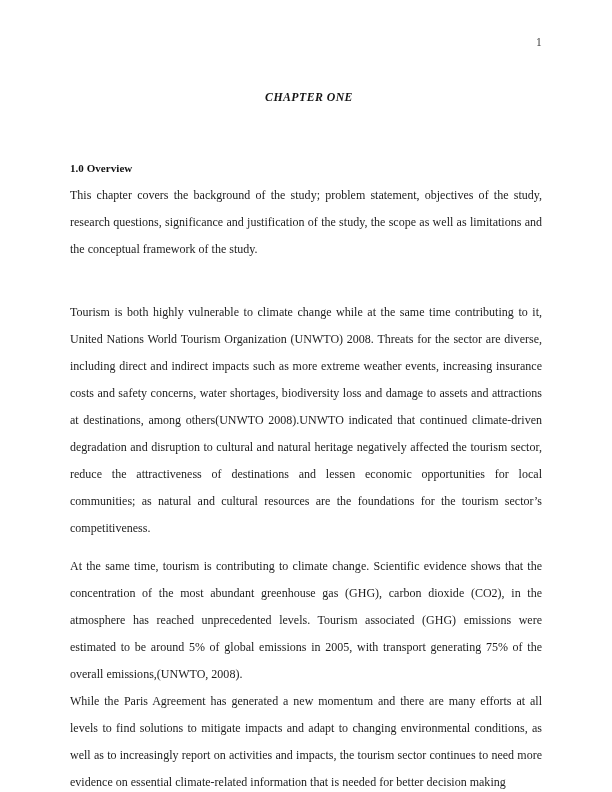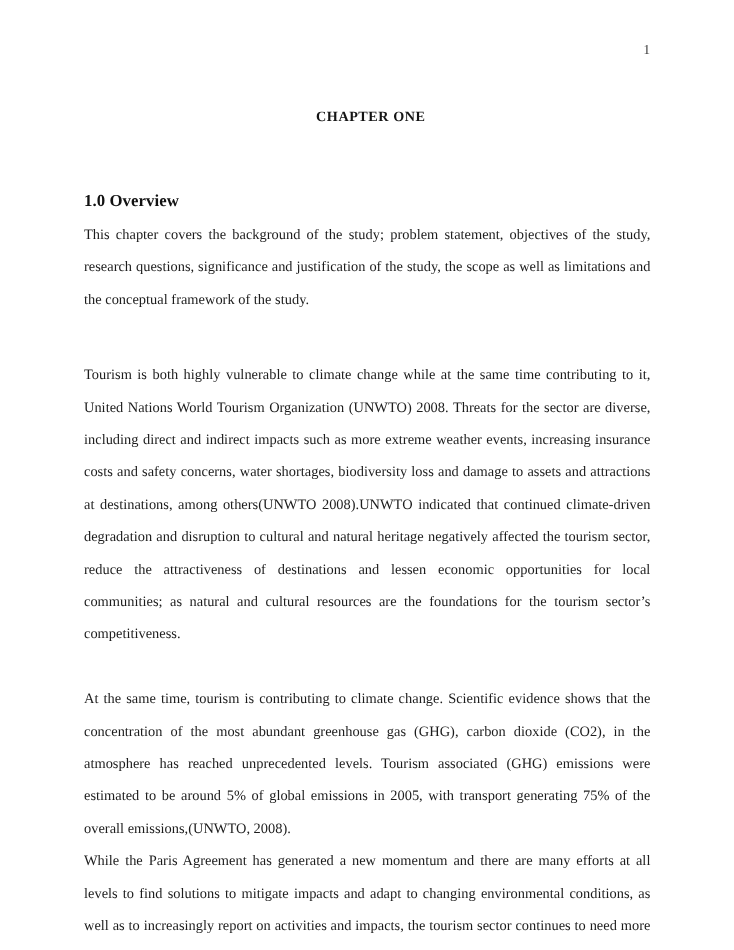--- a/index.html
+++ b/index.html
@@ -36,31 +36,32 @@
     width: 472px;
   }
   .chapter-heading,
   .doc-heading {
     text-align: center;
     font-weight: bold;
     font-size: 11.8px;
     letter-spacing: 0.45px;
     color: #151515;
     line-height: 27px;
+    font-style: italic;
   }
   .chapter-heading {
     margin: 0 0 0 0;
     padding-left: 6px;
   }
   .doc-heading {
     margin: 40px 0 0 0;
   }
   .section-heading {
     font-weight: bold;
-    font-size: 14px;
+    font-size: 11px;
     color: #121212;
     line-height: 27px;
     margin: 0;
     letter-spacing: 0.05px;
   }
   .section-block {
     margin-top: 36px;
   }
   .section-block.first {
     margin-top: 44px;
@@ -68,21 +69,21 @@
   .body-text {
     font-size: 12px;
     line-height: 27px;
     text-align: justify;
     text-justify: inter-word;
     color: #1c1c1c;
     margin: 0;
     letter-spacing: 0.01px;
   }
   .body-text.gap {
-    margin-top: 27px;
+    margin-top: 11px;
   }
 </style>
 </head>
 <body>
 
 <div class="page">
 
   <div class="page-number">1</div>
 
   <div class="content">

